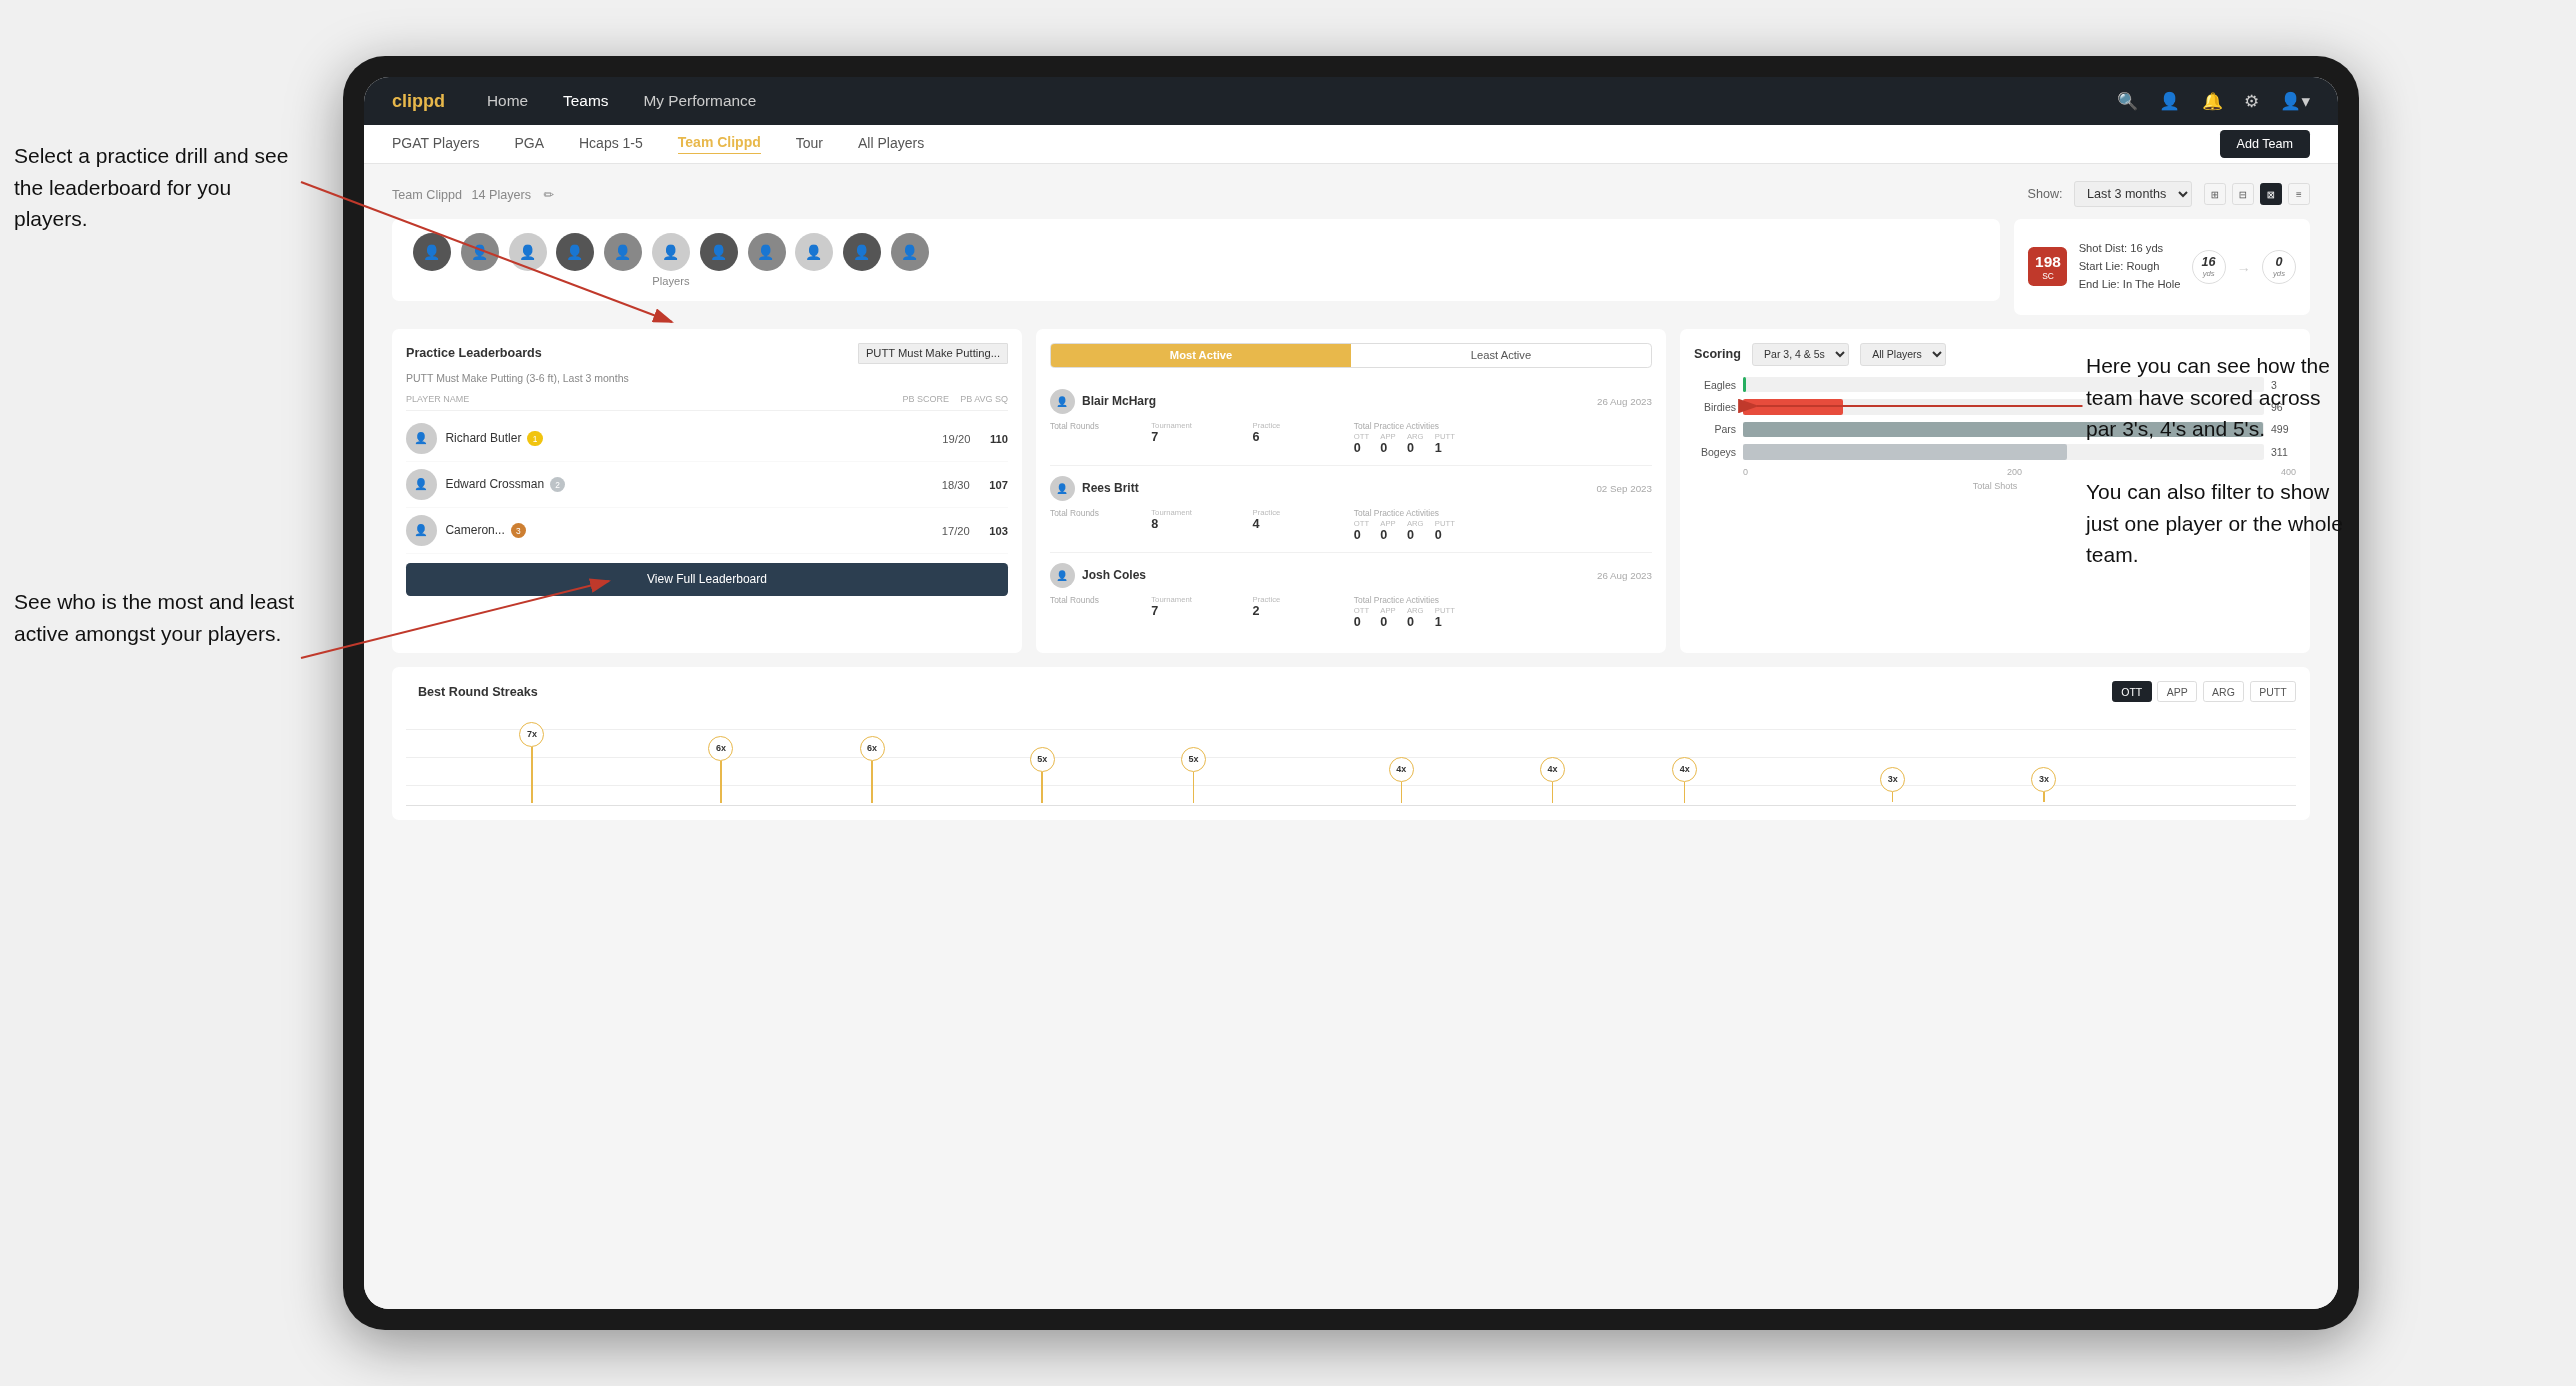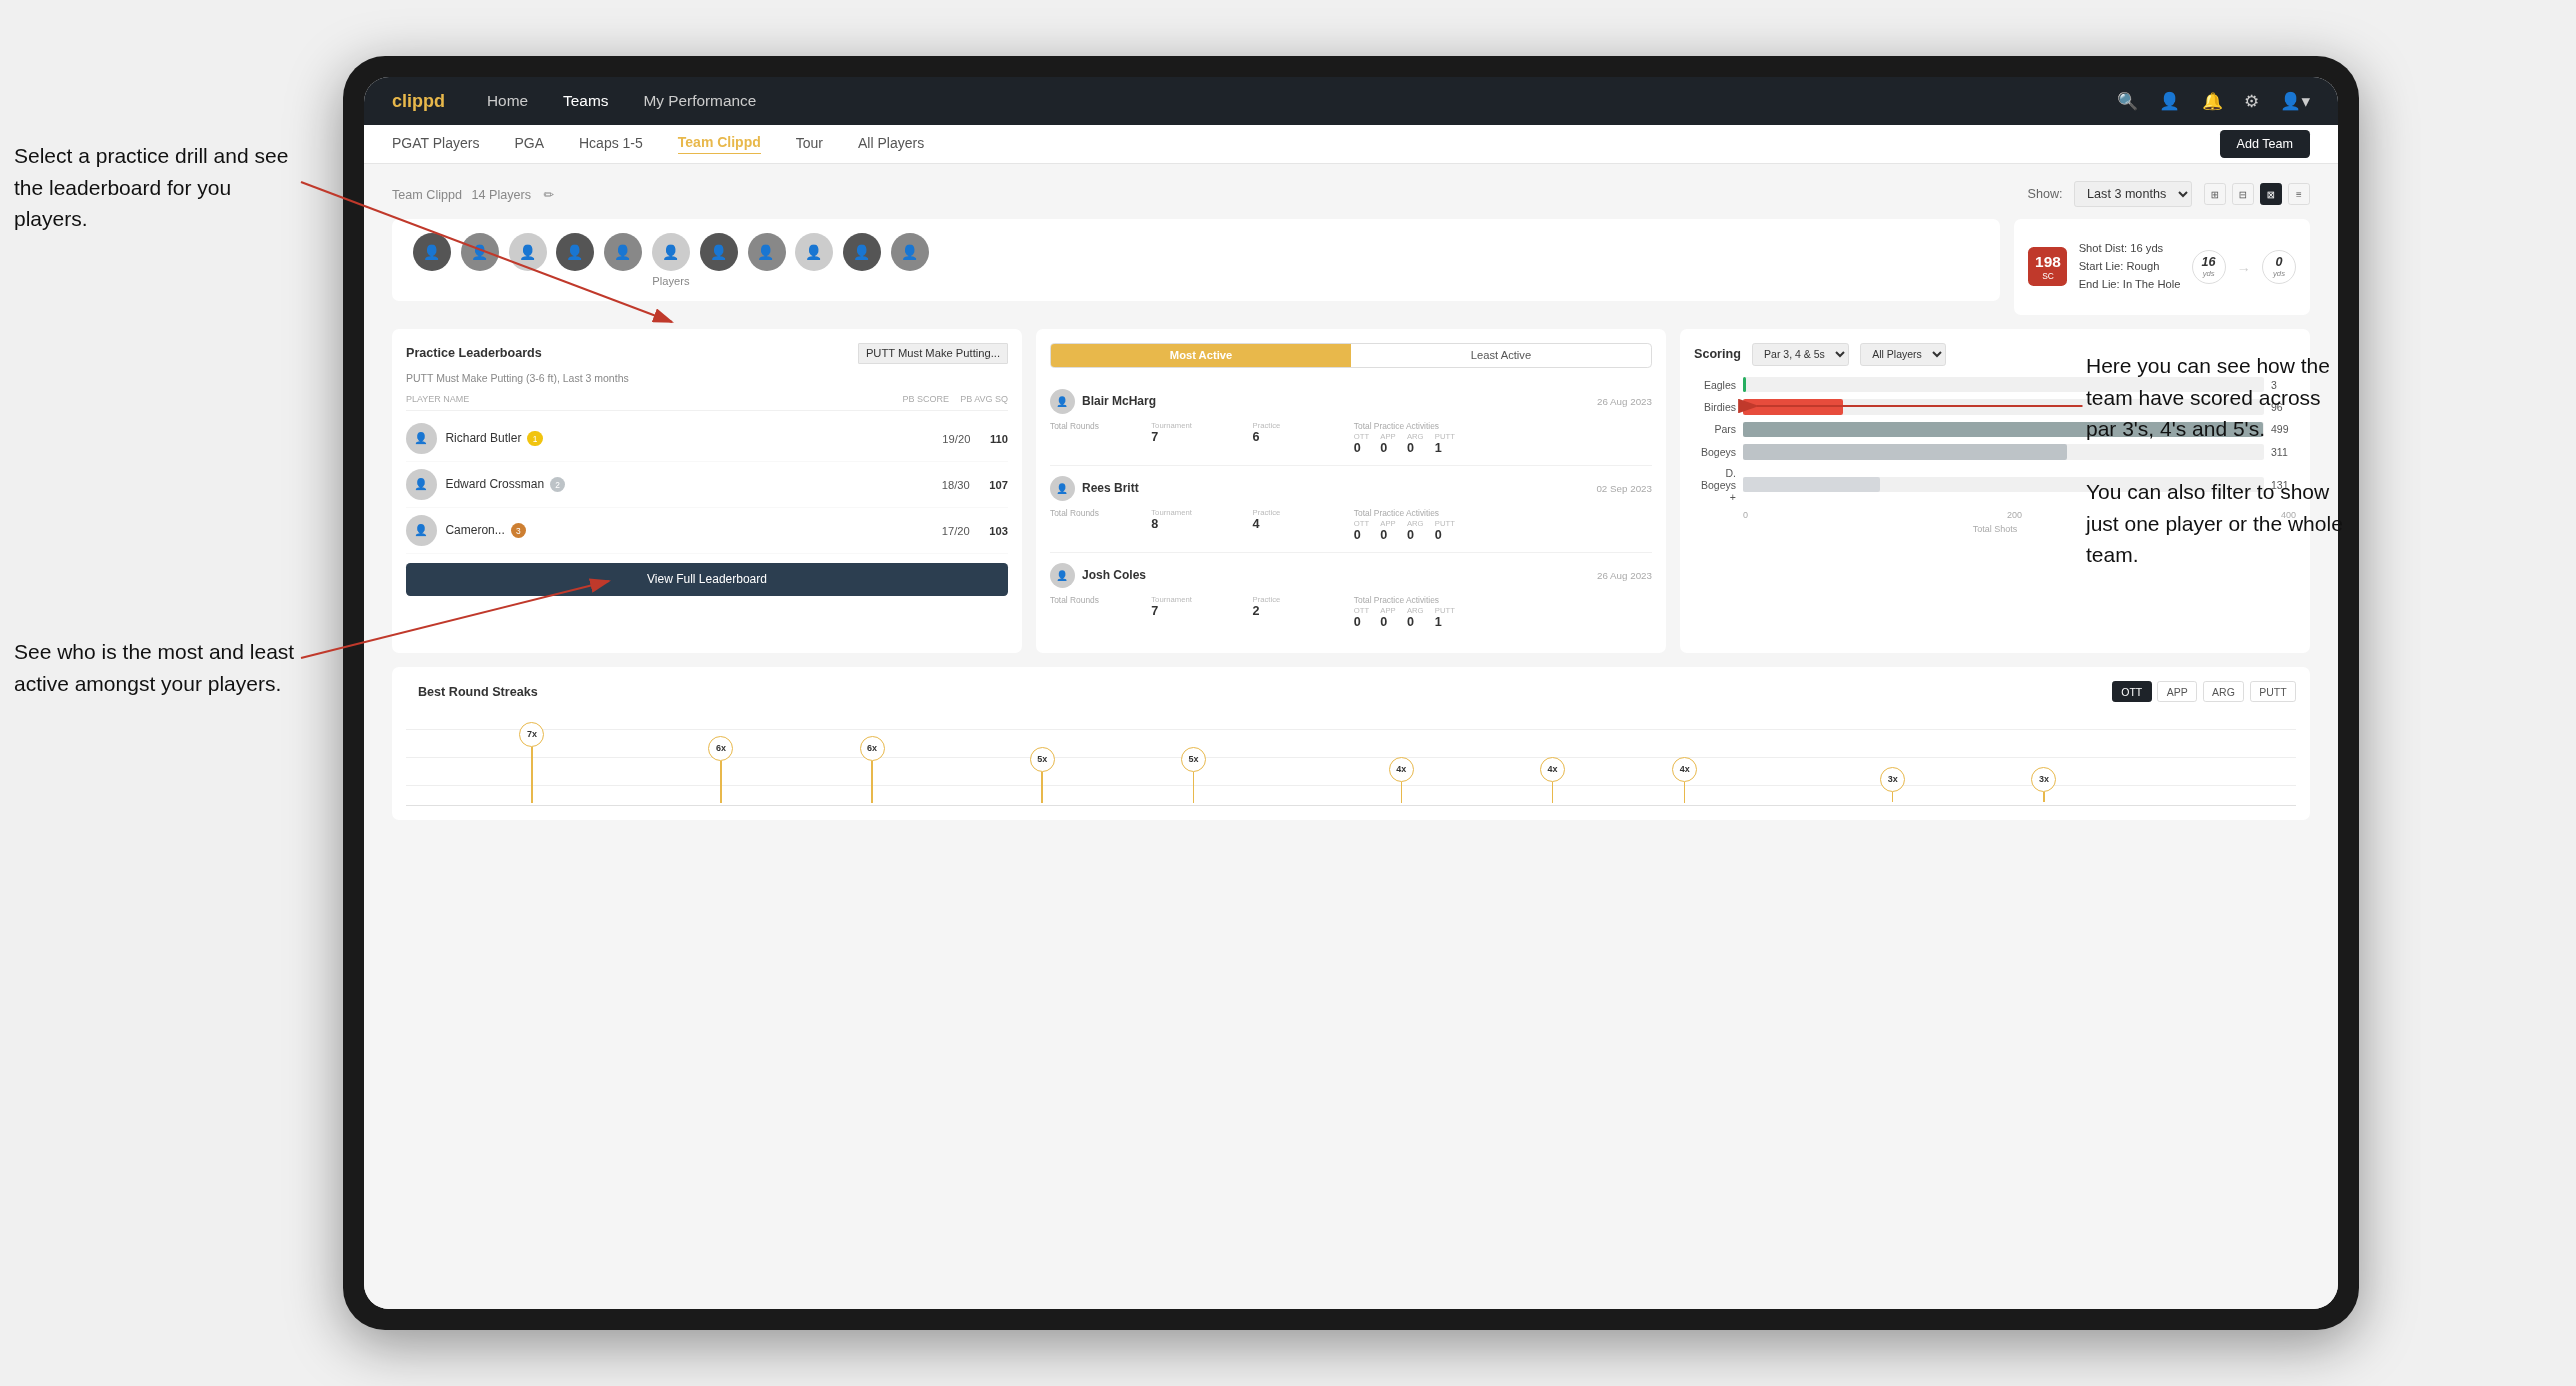--- a/index.html
+++ b/index.html
@@ -799,27 +799,20 @@
             </div>
 
             <div class="bar-row">
               <span class="bar-label">Bogeys</span>
               <div class="bar-track">
                 <div class="bar-fill bar-bogeys" style="width:62.2%"></div>
               </div>
               <span class="bar-val">311</span>
             </div>
 
-            <div class="bar-row">
-              <span class="bar-label">D. Bogeys +</span>
-              <div class="bar-track">
-                <div class="bar-fill bar-dbogeys" style="width:26.2%"></div>
-              </div>
-              <span class="bar-val">131</span>
-            </div>
           </div>
           <div class="chart-xaxis">
             <span>0</span>
             <span>200</span>
             <span>400</span>
           </div>
           <div class="chart-xlabel">Total Shots</div>
         </div>
       </div>
 
@@ -884,21 +877,21 @@
 
     </div>
   </div>
 </div>
 
 <div class="ann-text" style="left:14px;top:140px;max-width:294px;">
   <span>Select a practice drill and see</span><br>
   <span>the leaderboard for you players.</span>
 </div>
 
-<div class="ann-text" style="left:14px;top:636px;max-width:294px;">
+<div class="ann-text" style="left:14px;top:586px;max-width:294px;">
   <span>See who is the most and least</span><br>
   <span>active amongst your players.</span>
 </div>
 
 <div class="ann-text" style="left:2086px;top:350px;max-width:420px;">
   <span>Here you can see how the</span><br>
   <span>team have scored across</span><br>
   <span>par 3's, 4's and 5's.</span><br>
   <br>
   <span>You can also filter to show</span><br>

